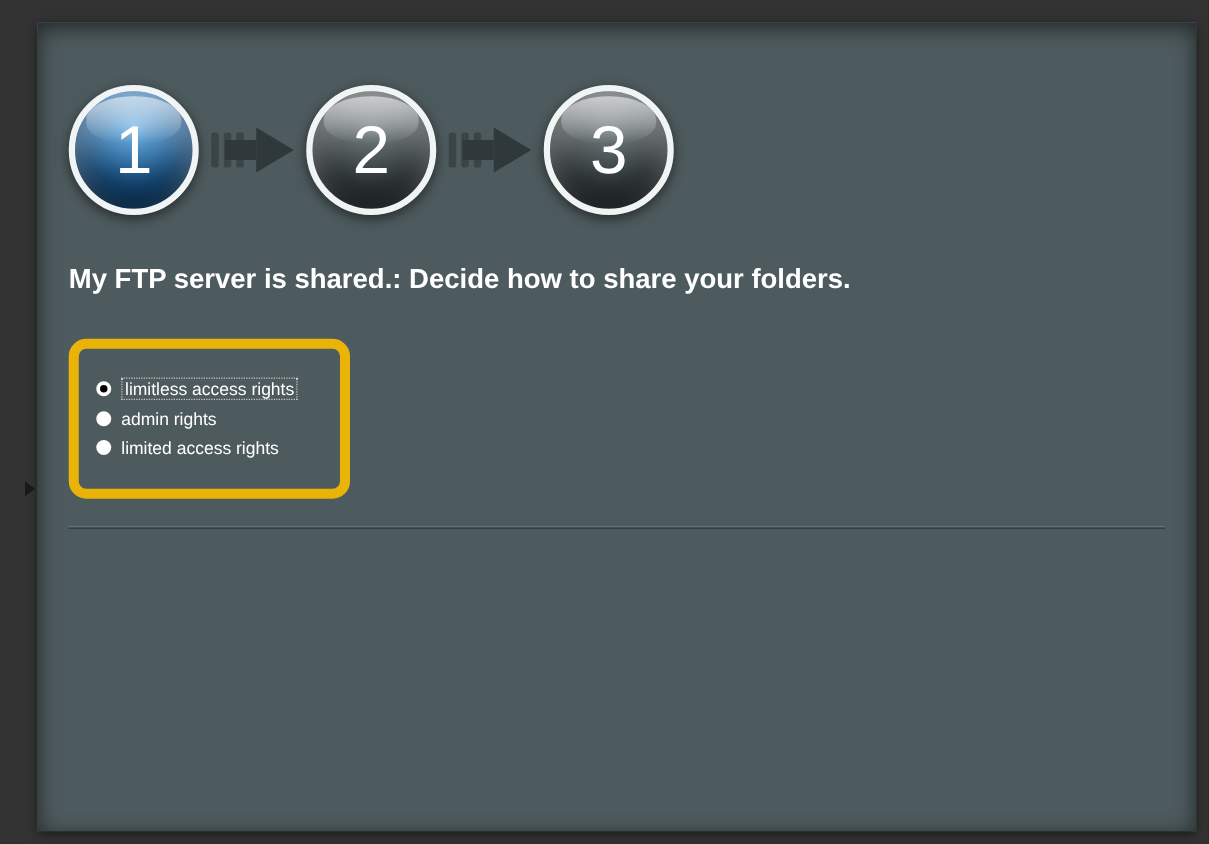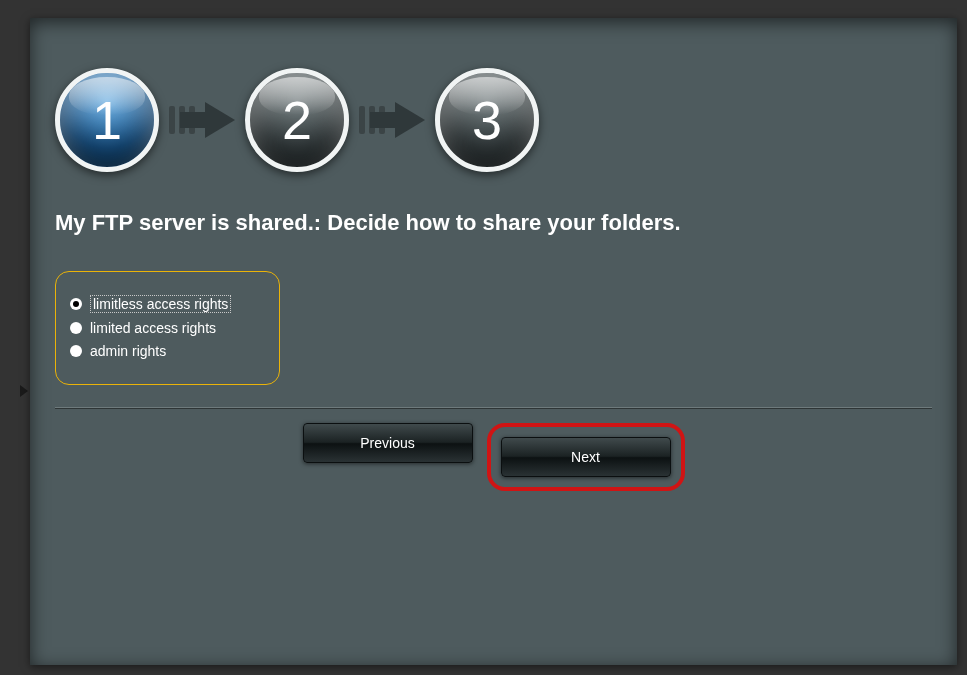--- a/index.html
+++ b/index.html
@@ -99,21 +99,21 @@
 
   
   h2 {
     font-size: 22px;
     font-weight: bold;
     margin: 0 0 35px 0;
   }
 
   
   .radio-box {
-    border: 1px solid #eab308;
+    border: 8px solid #eab308;
     border-radius: 14px;
     width: 225px;
     padding: 16px 8px 18px 14px;
     box-sizing: border-box;
   }
   .radio-row {
     display: flex;
     align-items: center;
     gap: 8px;
     margin: 7px 0;
@@ -220,31 +220,25 @@
 
     <h2>My FTP server is shared.: Decide how to share your folders.</h2>
 
     <div class="radio-box">
       <div class="radio-row">
         <span class="radio-dot inner"></span>
         <span class="radio-label sel">limitless access rights</span>
       </div>
       <div class="radio-row">
         <span class="radio-dot"></span>
-        <span class="radio-label">limited access rights</span>
+        <span class="radio-label">admin rights</span>
       </div>
       <div class="radio-row">
         <span class="radio-dot"></span>
-        <span class="radio-label">admin rights</span>
+        <span class="radio-label">limited access rights</span>
       </div>
     </div>
 
     <div class="divider"></div>
 
-    <div class="btn-row">
-      <div class="btn">Previous</div>
-      <div class="next-frame">
-        <div class="btn">Next</div>
-      </div>
-    </div>
 
   </div>
 </div>
 
 </body></html>

